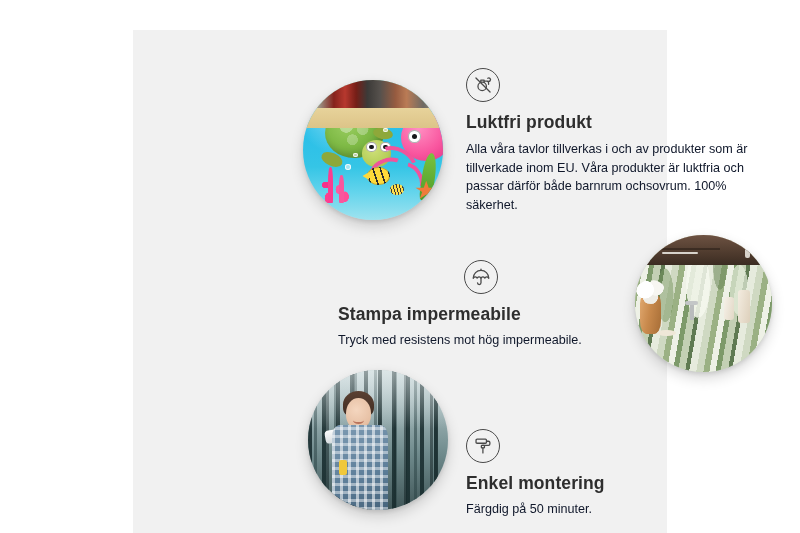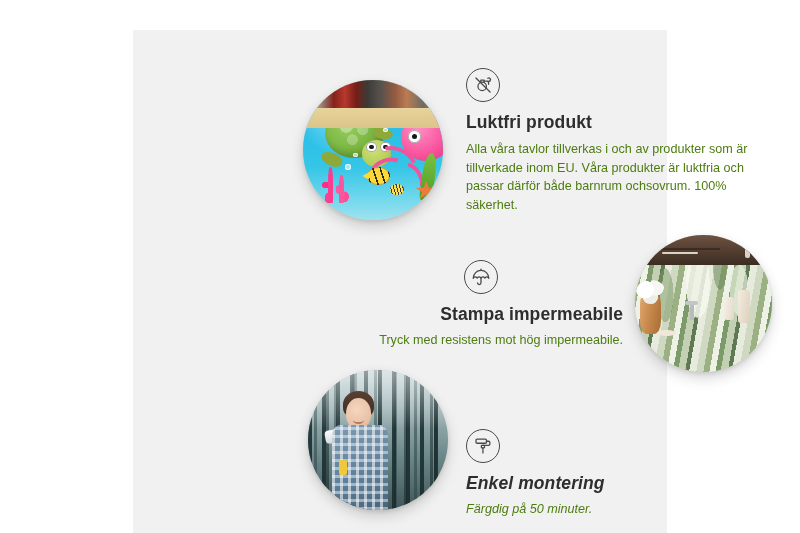--- a/index.html
+++ b/index.html
@@ -449,49 +449,48 @@
   .feat-title {
     font-size: 17.5px;
     font-weight: bold;
     color: #2e2e2e;
     letter-spacing: 0.1px;
     margin: 0;
   }
   .feat-body {
     font-size: 12.6px;
     line-height: 1.47;
-    color: #4d7c0f;
+    color: #0f172a;
     margin: 0;
   }
 
   
   #feature-odour {
     left: 333px;
     top: 38px;
     width: 292px;
   }
   #feature-odour .feat-icon { margin-bottom: 10px; }
   #feature-odour .feat-title { margin-bottom: 7px; }
 
   
   #feature-water {
     left: 205px;
     top: 230px;
     width: 285px;
-    text-align: right;
+    text-align: left;
   }
   #feature-water .feat-icon { margin: 0 auto 10px auto; }
   #feature-water .feat-title { margin-bottom: 6px; }
 
   
   #feature-mount {
     left: 333px;
     top: 399px;
     width: 270px;
-    font-style: italic;
   }
   #feature-mount .feat-icon { margin-bottom: 10px; }
   #feature-mount .feat-title { margin-bottom: 6px; }
 </style>
 </head>
 <body>
 
 <div id="stage">
 
   <div id="panel">

